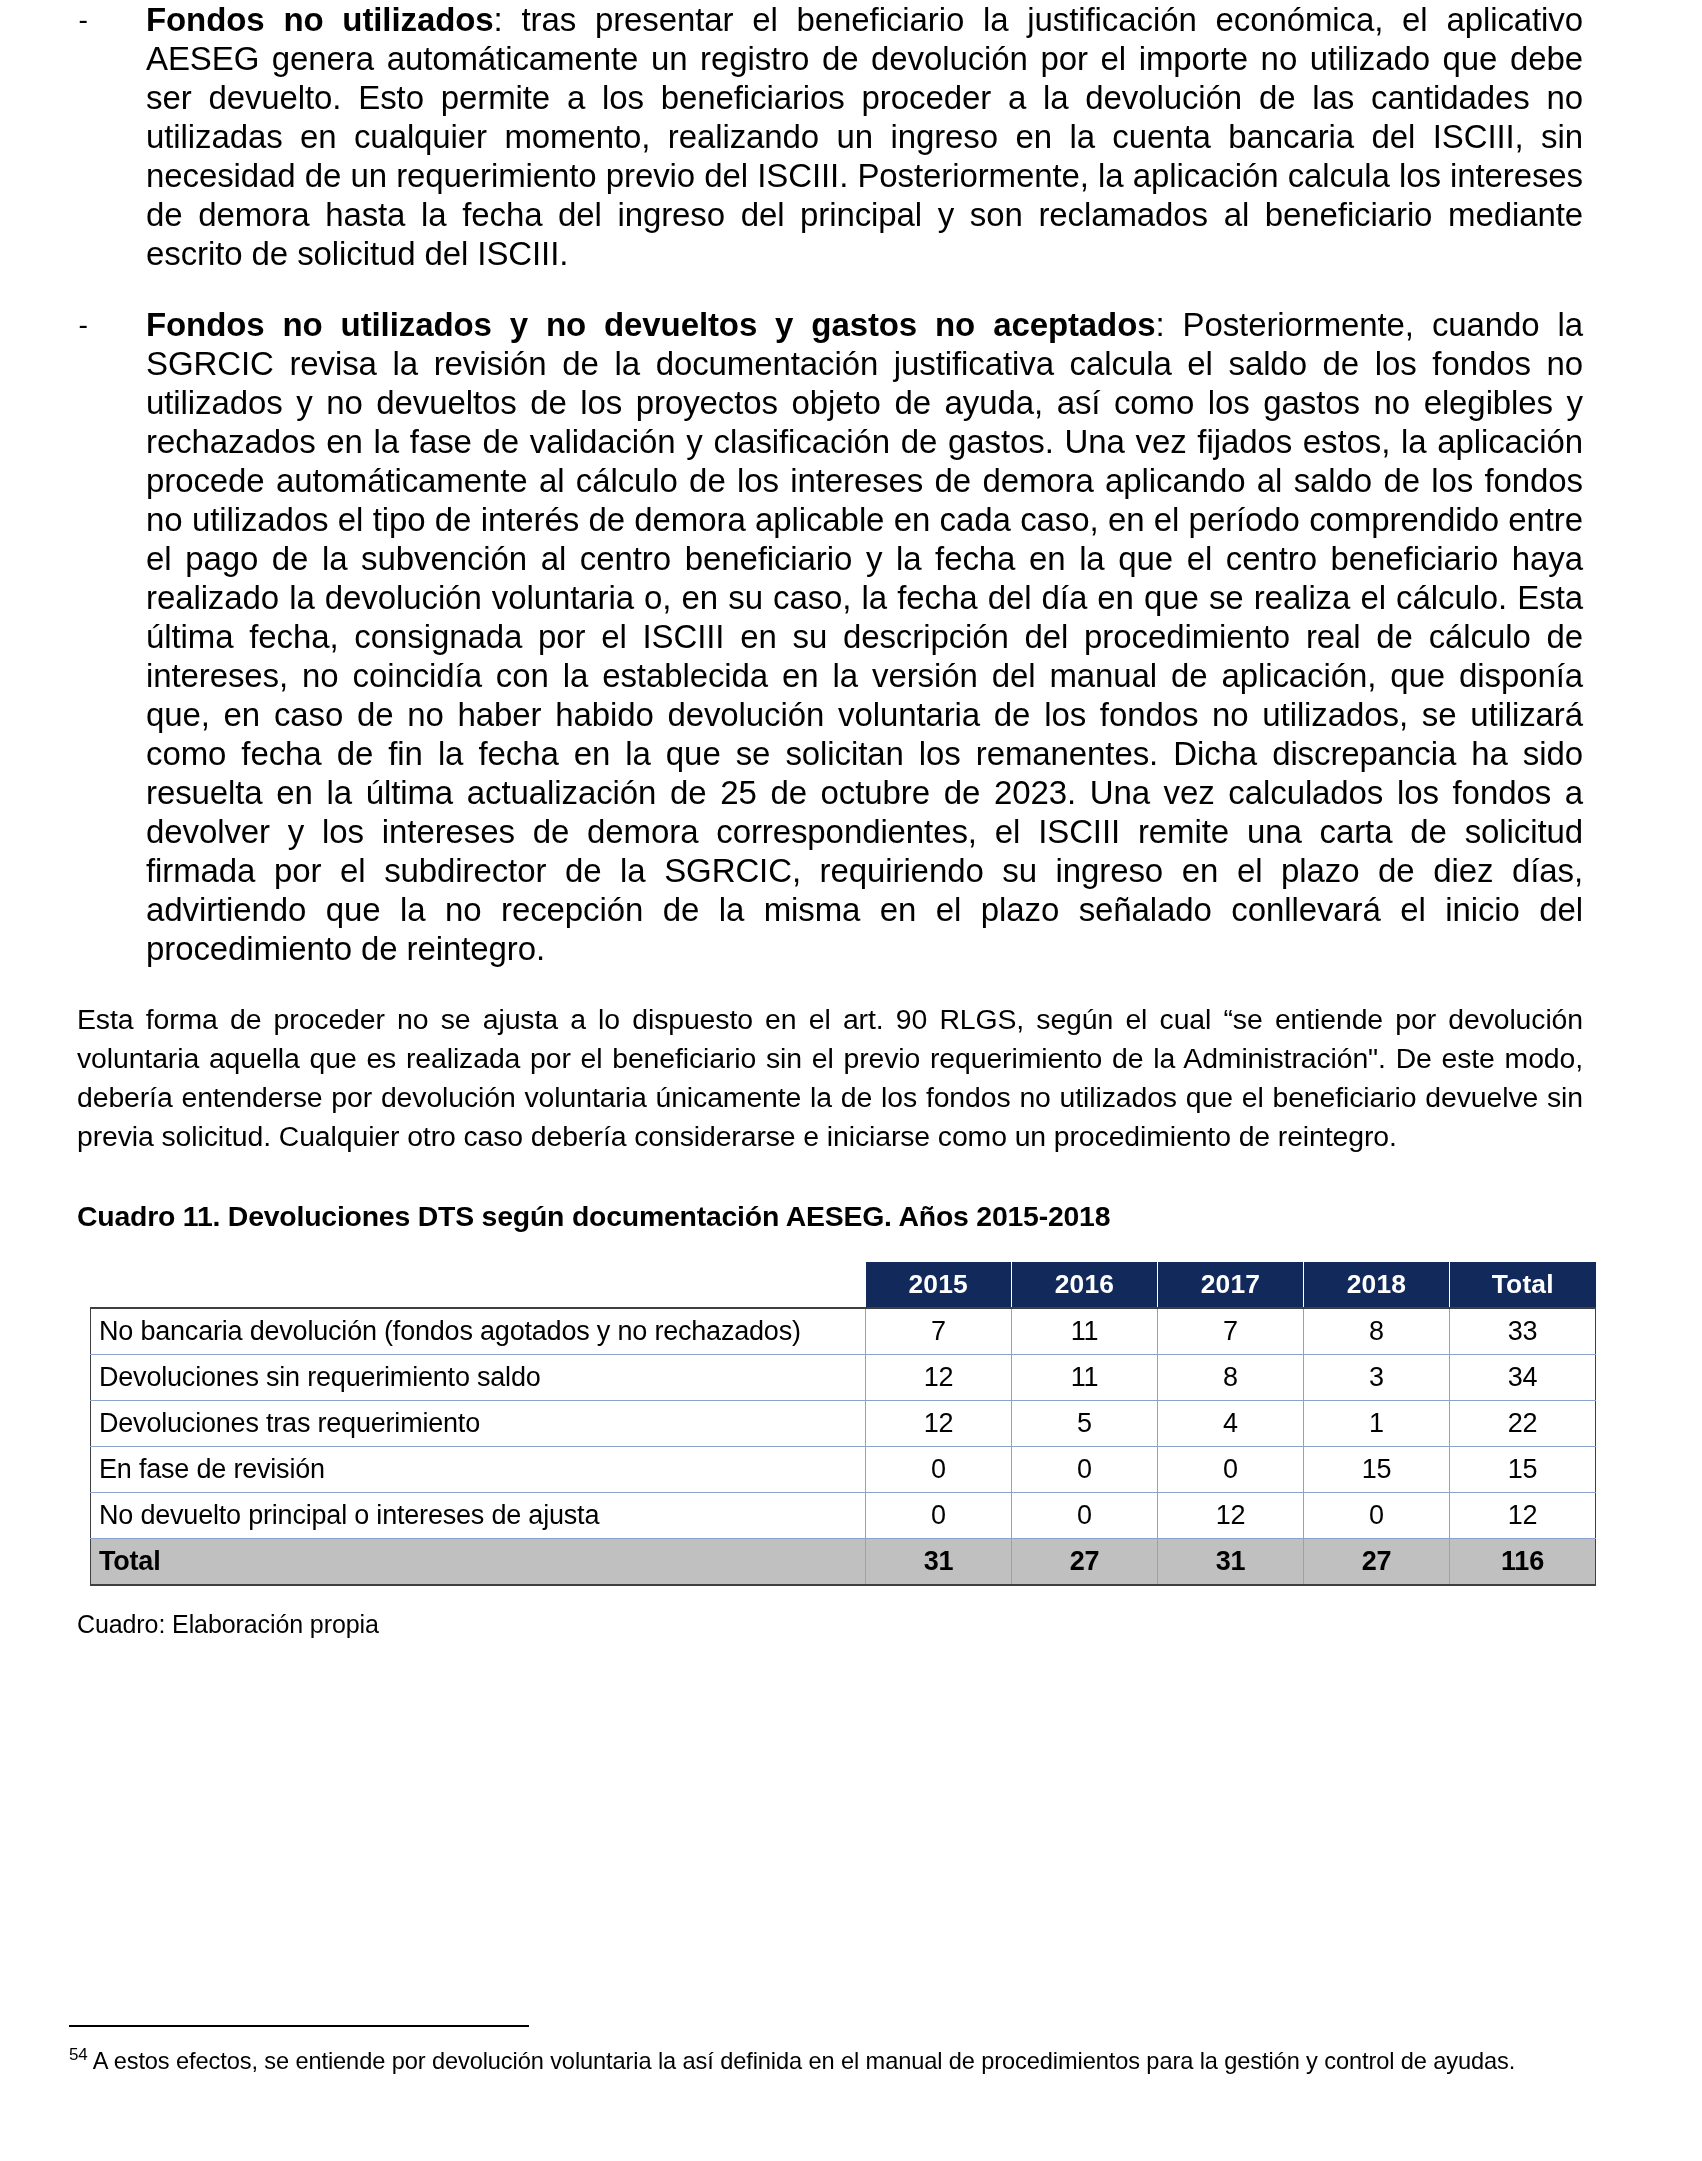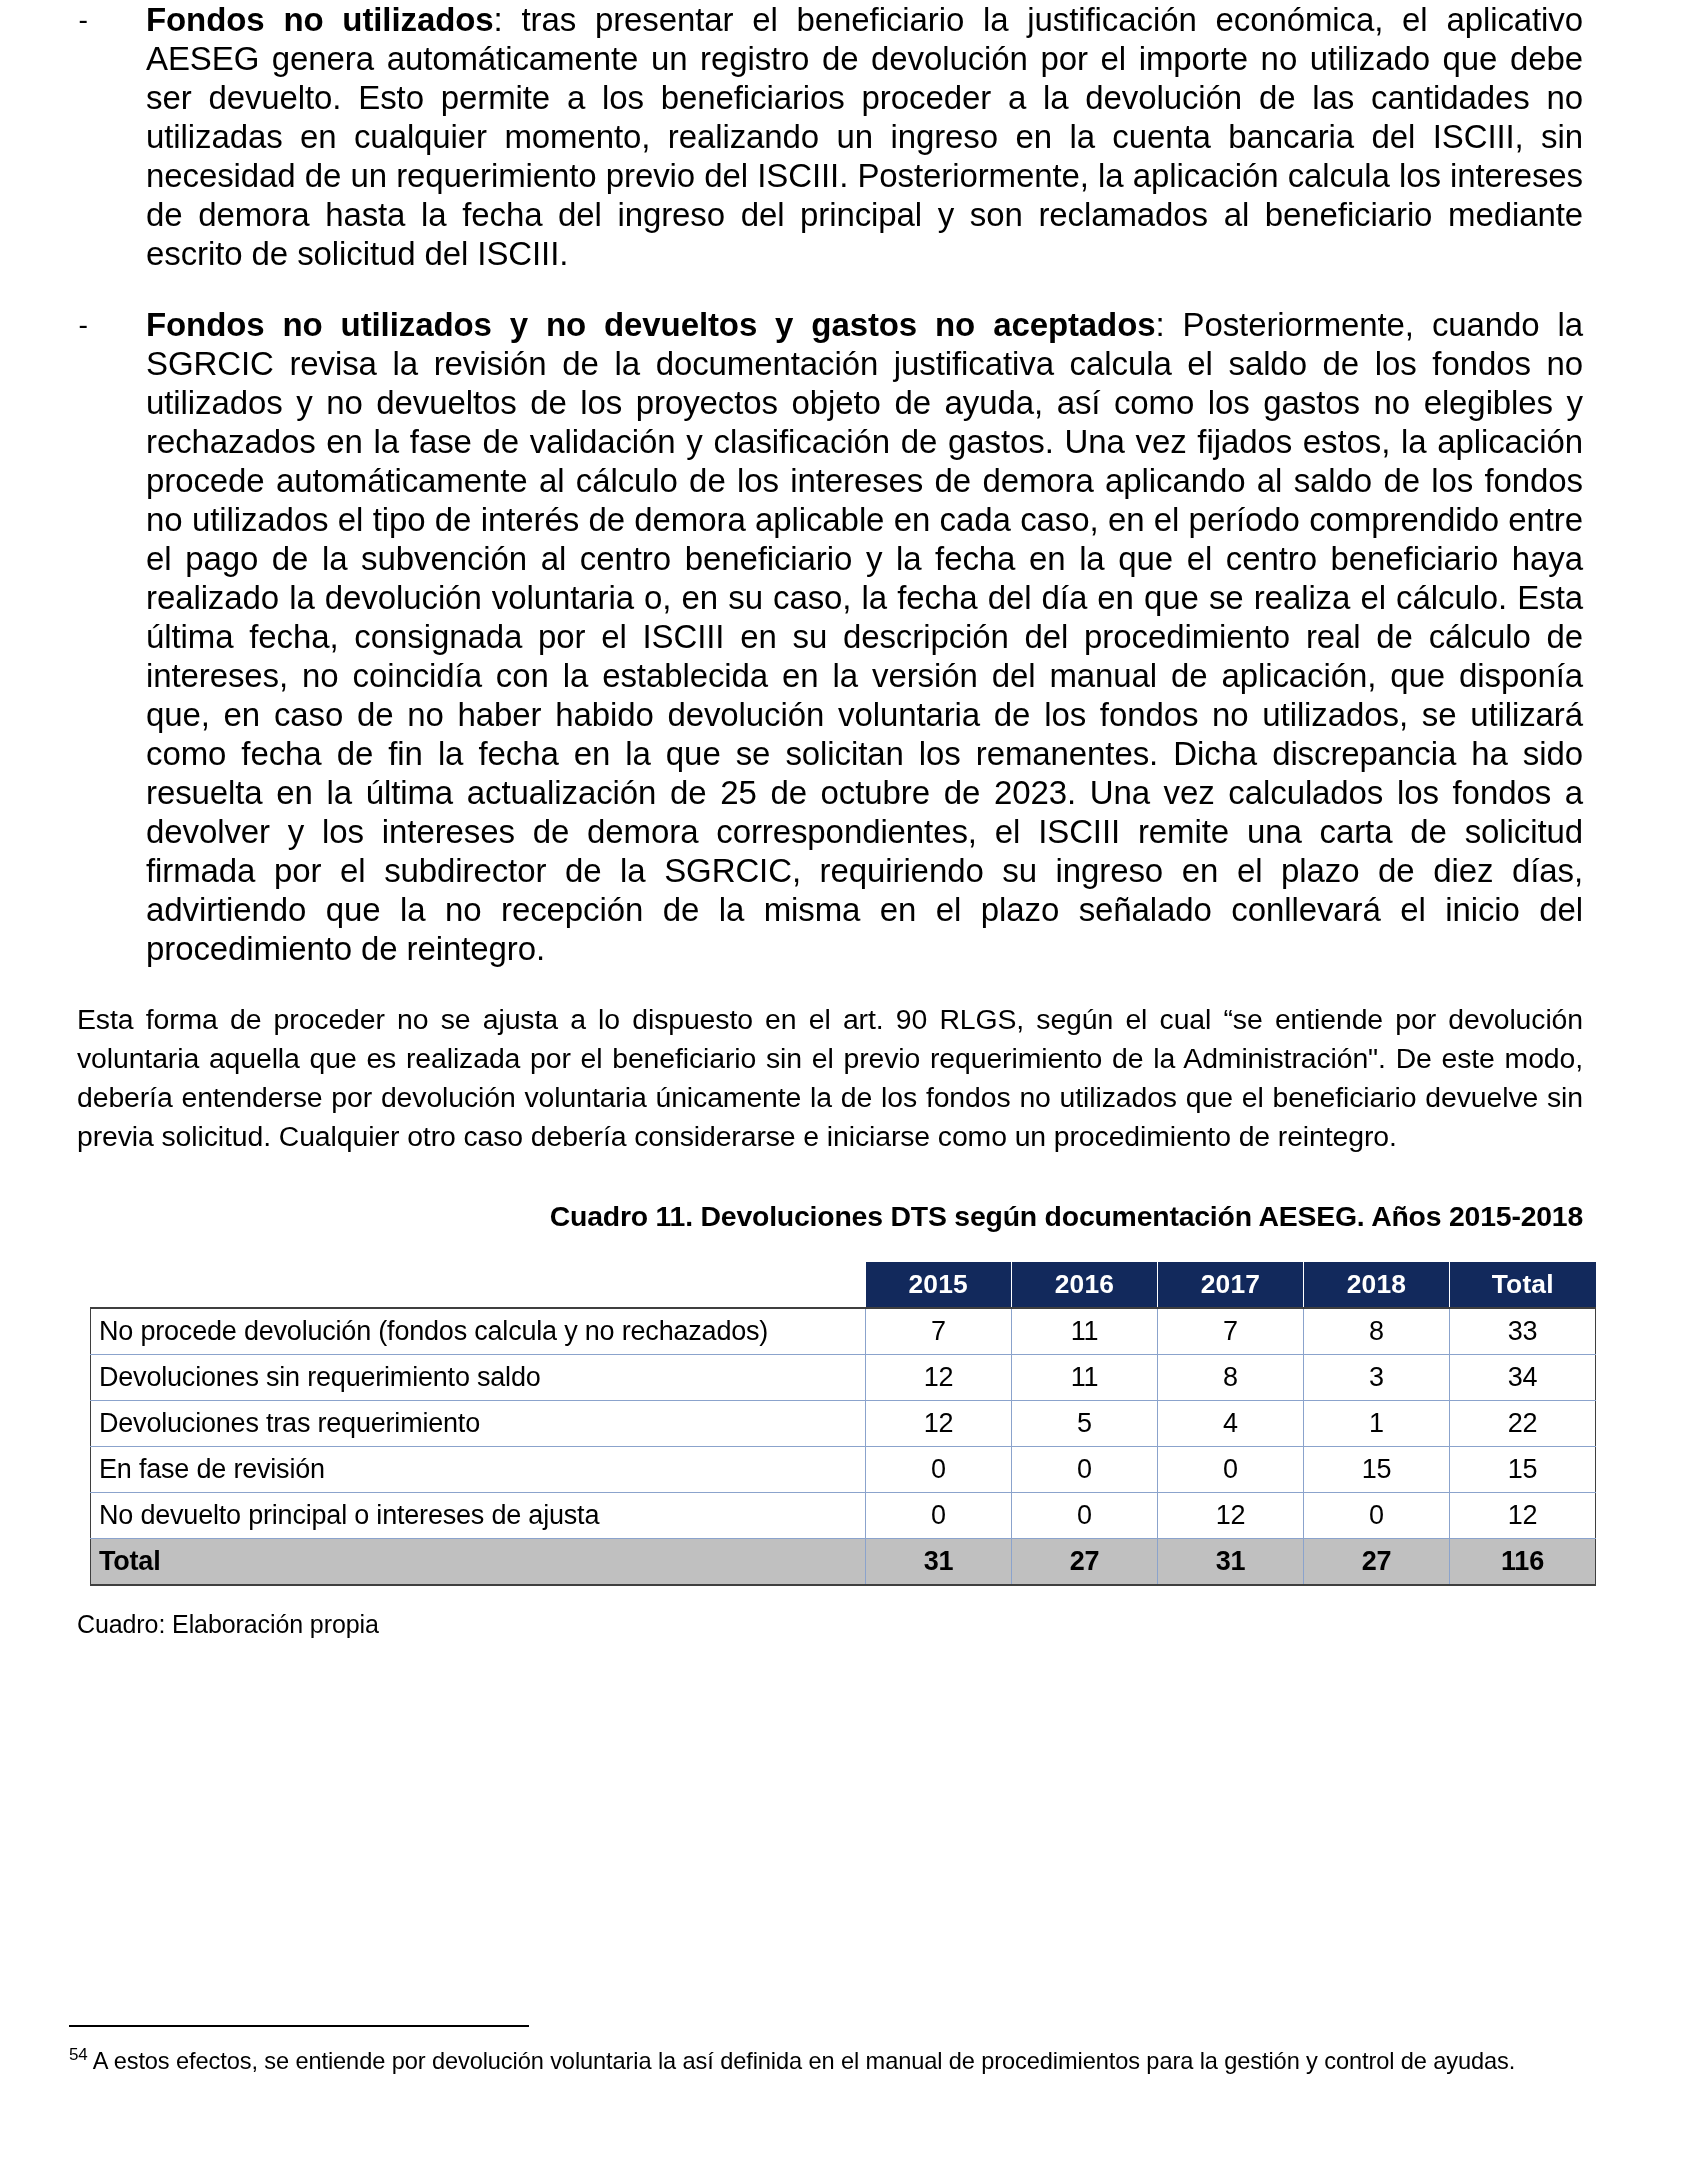--- a/index.html
+++ b/index.html
@@ -77,21 +77,21 @@
     font-size: 18.4px;
     vertical-align: super;
     line-height: 0;
   }
 
   
   .table-caption {
     font-size: 28.4px;
     line-height: 37px;
     font-weight: bold;
-    text-align: right;
+    text-align: left;
     margin: 42px 0 27px 0;
     letter-spacing: -0.2px;
   }
 
   
   .table-wrap {
     position: relative;
     width: 1506px;
     padding-left: 13px;
   }
@@ -234,21 +234,21 @@
             <th class="first-year">2015</th>
             <th>2016</th>
             <th>2017</th>
             <th>2018</th>
             <th class="total-head">Total</th>
           </tr>
         </thead>
         <tbody>
 
           <tr>
-            <td class="label">No procede devolución (fondos calcula y no rechazados)</td>
+            <td class="label">No bancaria devolución (fondos agotados y no rechazados)</td>
             <td class="val">7</td>
             <td class="val">11</td>
             <td class="val">7</td>
             <td class="val">8</td>
             <td class="val last">33</td>
           </tr>
 
           <tr>
             <td class="label">Devoluciones sin requerimiento saldo</td>
             <td class="val">12</td>

